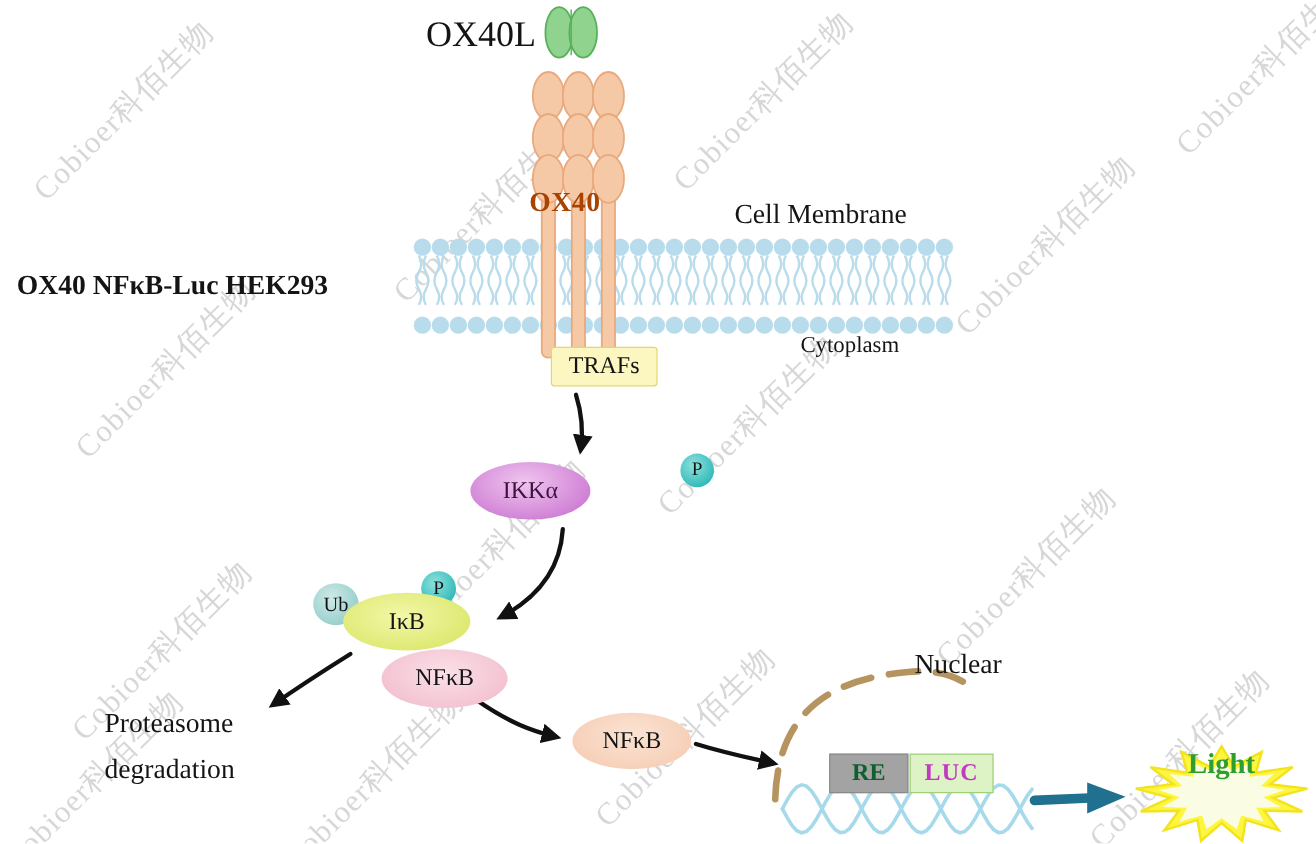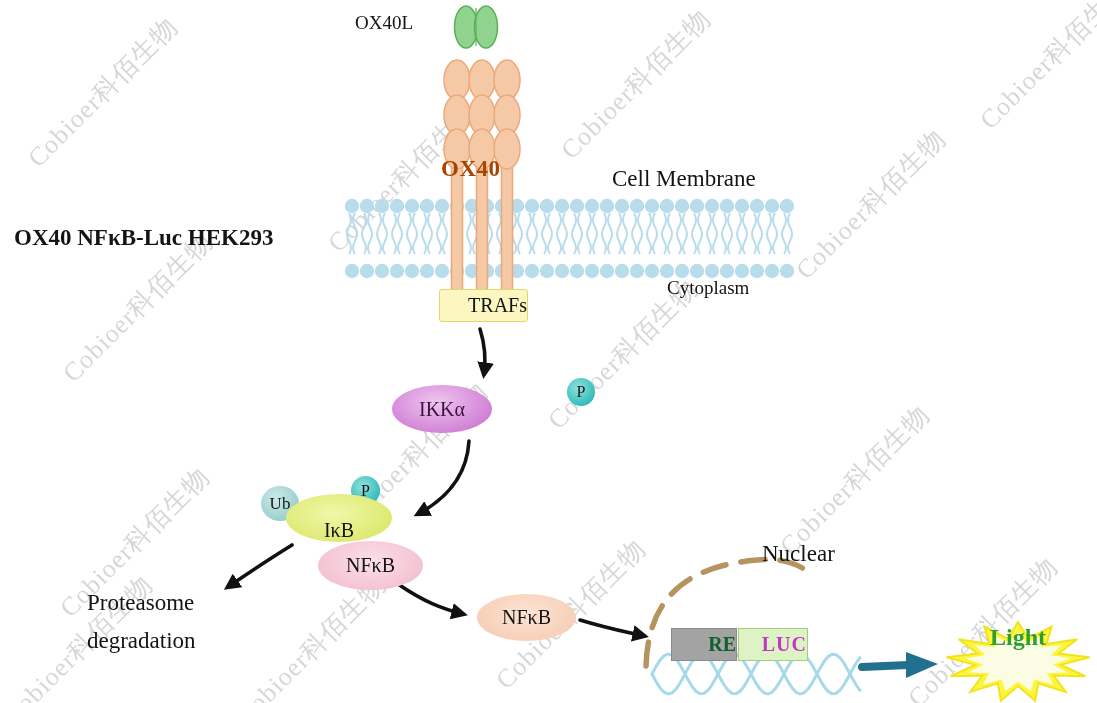--- a/index.html
+++ b/index.html
@@ -5,28 +5,28 @@
   html,body{margin:0;padding:0;background:#ffffff;}
   .stage{position:relative;width:1097px;height:703px;background:#ffffff;overflow:hidden;
          font-family:"Liberation Serif","DejaVu Serif",serif;}
   #watermarks{position:absolute;inset:0;z-index:0;}
   .wm{position:absolute;transform:rotate(-45deg);transform-origin:0 0;white-space:nowrap;
       font-size:26px;color:#d7d7d7;letter-spacing:1px;user-select:none;}
   #shapes{position:absolute;left:0;top:0;z-index:1;}
   .lbl{position:absolute;z-index:2;color:#141414;white-space:nowrap;}
   .bold{font-weight:bold;}
   .ox40{color:var(--ox40-text,#a84300);font-weight:bold;letter-spacing:0.5px;}
-  .boxlbl{position:absolute;z-index:2;display:flex;align-items:center;justify-content:flex-end;}
+  .boxlbl{position:absolute;z-index:2;display:flex;align-items:center;justify-content:center;margin-left:20px;}
   .trafs{background:var(--trafs-bg,#fcf6c0);border:1px solid #e4d66f;border-radius:3px;
          font-size:20px;color:#141414;}
   .oval{position:absolute;z-index:2;border-radius:50%;display:flex;align-items:center;
         justify-content:center;font-size:20px;color:#141414;}
   .ikka{background:radial-gradient(ellipse at 45% 35%, #f0c5ef 0%, var(--ikka,#cf7fd4) 75%);color:#3c1340;}
   .ikkb{background:radial-gradient(ellipse at 50% 40%, #f8f7ae 0%, var(--ikkb,#e9e775) 78%);}
-  .ikb{background:radial-gradient(ellipse at 45% 40%, #f2f7a8 0%, var(--ikb,#dce86e) 78%);align-items:flex-end;}
+  .ikb{background:radial-gradient(ellipse at 45% 40%, #f2f7a8 0%, var(--ikb,#dce86e) 78%);}
   .nfkb1{background:radial-gradient(ellipse at 50% 40%, #fae0e8 0%, var(--nfkb1,#f3bfcf) 82%);}
   .nfkb2{background:radial-gradient(ellipse at 50% 40%, #fbe4d4 0%, var(--nfkb2,#f6cdb4) 82%);}
   .pcirc{background:radial-gradient(circle at 40% 35%, #8fe2dc 0%, var(--phospho,#2db8b8) 78%);font-size:16px;}
   .ubcirc{background:radial-gradient(circle at 40% 35%, #cdeae8 0%, var(--ubiquitin,#93ccc9) 80%);font-size:17px;}
   .re-box{background:#a3a3a3;border:1.5px solid #8a8a8a;color:var(--re-text,#0f5f2f);
           font-weight:bold;font-size:20px;}
   .luc-box{background:#ddf3c6;border:1.5px solid #9fcf77;color:var(--luc-text,#c238c2);
           font-weight:bold;font-size:20px;letter-spacing:1px;font-family:Liberation Serif, serif;}
   .light{color:var(--light-text,#2e9e2e);font-weight:bold;font-size:24px;text-align:center;}
 </style>
@@ -216,21 +216,21 @@
     <g id="light-arrow">
         <line x1="862" y1="667" x2="908" y2="665" stroke="#20708f" stroke-width="8" stroke-linecap="round"></line>
         <polygon points="906,652 938,664 906,678" fill="#20708f"></polygon>
       </g>
     <g id="starburst">
         <polygon points="1018.0,622.0 1028.3,638.7 1051.5,626.6 1046.6,644.0 1077.3,639.3 1058.4,653.5 1089.5,657.2 1060.9,664.9 1085.3,676.2 1053.6,675.6 1065.7,691.9 1038.1,683.3 1035.2,700.8 1018.0,686.0 1000.8,700.8 997.9,683.3 970.3,691.9 982.4,675.6 950.7,676.2 975.1,664.9 946.5,657.2 977.6,653.5 958.7,639.3 989.4,644.0 984.5,626.6 1007.7,638.7" fill="#fdf53e" stroke="#f2e41c" stroke-width="2"></polygon>
         <polygon points="1018.0,632.0 1026.4,642.8 1042.6,635.4 1041.2,647.2 1061.6,645.0 1050.7,655.0 1070.6,658.4 1052.7,664.4 1067.6,672.6 1046.8,673.2 1053.1,684.5 1034.3,679.5 1030.7,691.1 1018.0,681.8 1005.3,691.1 1001.7,679.5 982.9,684.5 989.2,673.2 968.4,672.6 983.3,664.4 965.4,658.4 985.3,655.0 974.4,645.0 994.8,647.2 993.4,635.4 1009.6,642.8" fill="#fbfce4"></polygon>
       </g>
   </svg>
 
-  <div class="lbl" style="left:355px;top:12px;font-size:19px">OX40L</div>
+  <div class="lbl" style="left:355px;top:12px;font-size:30px">OX40L</div>
   <div class="lbl ox40" style="left:441px;top:156px;font-size:23px">OX40</div>
   <div class="lbl" style="left:612px;top:166px;font-size:23px">Cell Membrane</div>
   <div class="lbl bold" style="left:14px;top:225px;font-size:23px">OX40 NFκB-Luc HEK293</div>
   <div class="lbl" style="left:667px;top:277px;font-size:19px">Cytoplasm</div>
 
   <div class="boxlbl trafs" style="left:439px;top:289px;width:87px;height:31px">
     <span>TRAFs</span>
   </div>
 
   <div class="oval ikka" style="left:392px;top:385px;width:100px;height:48px">

